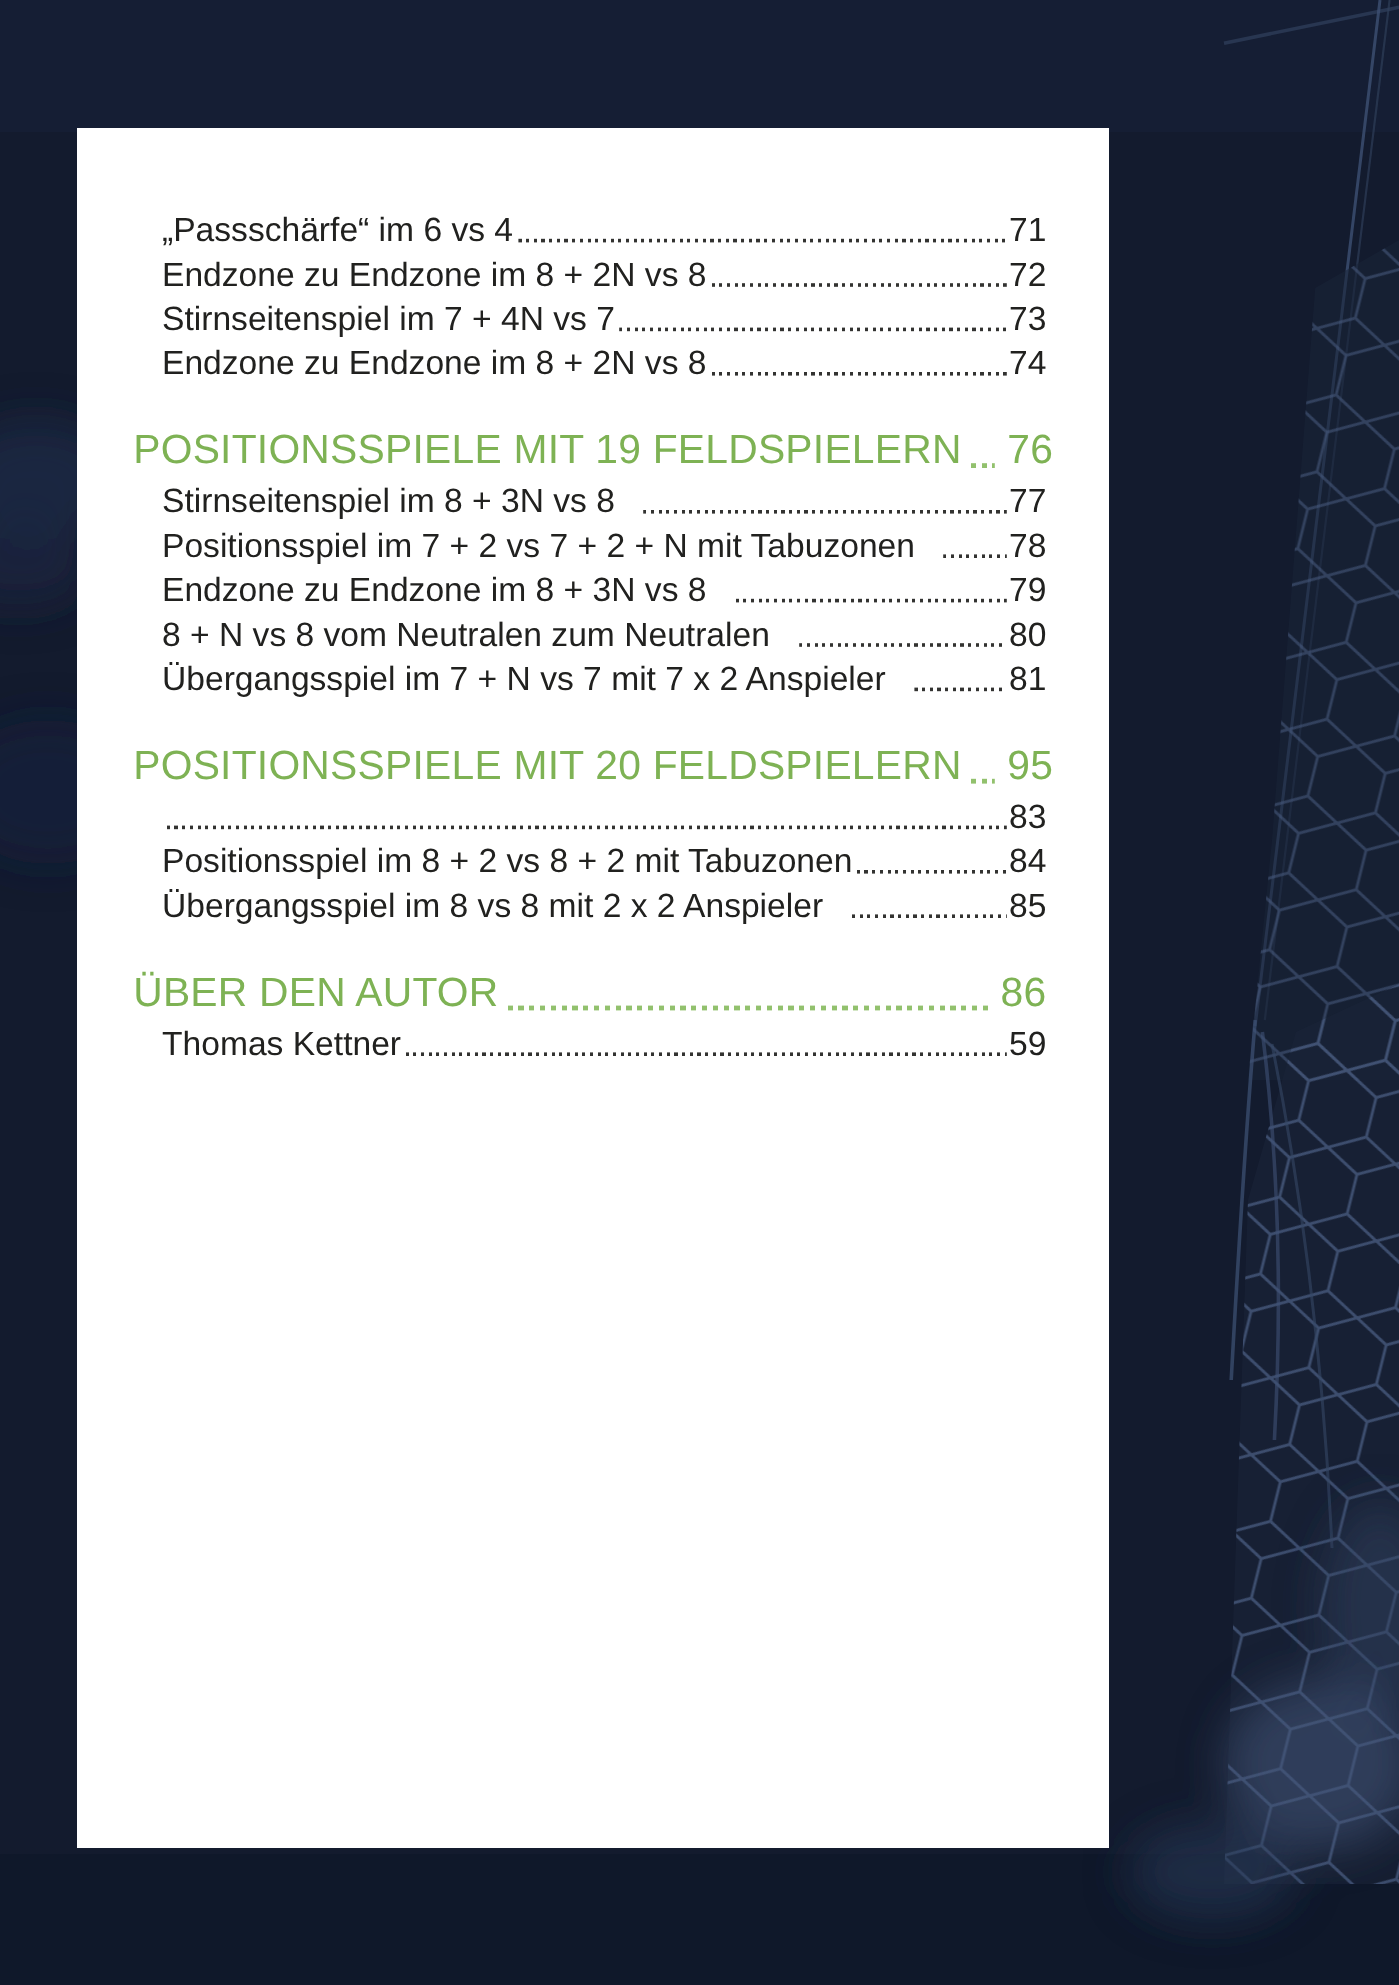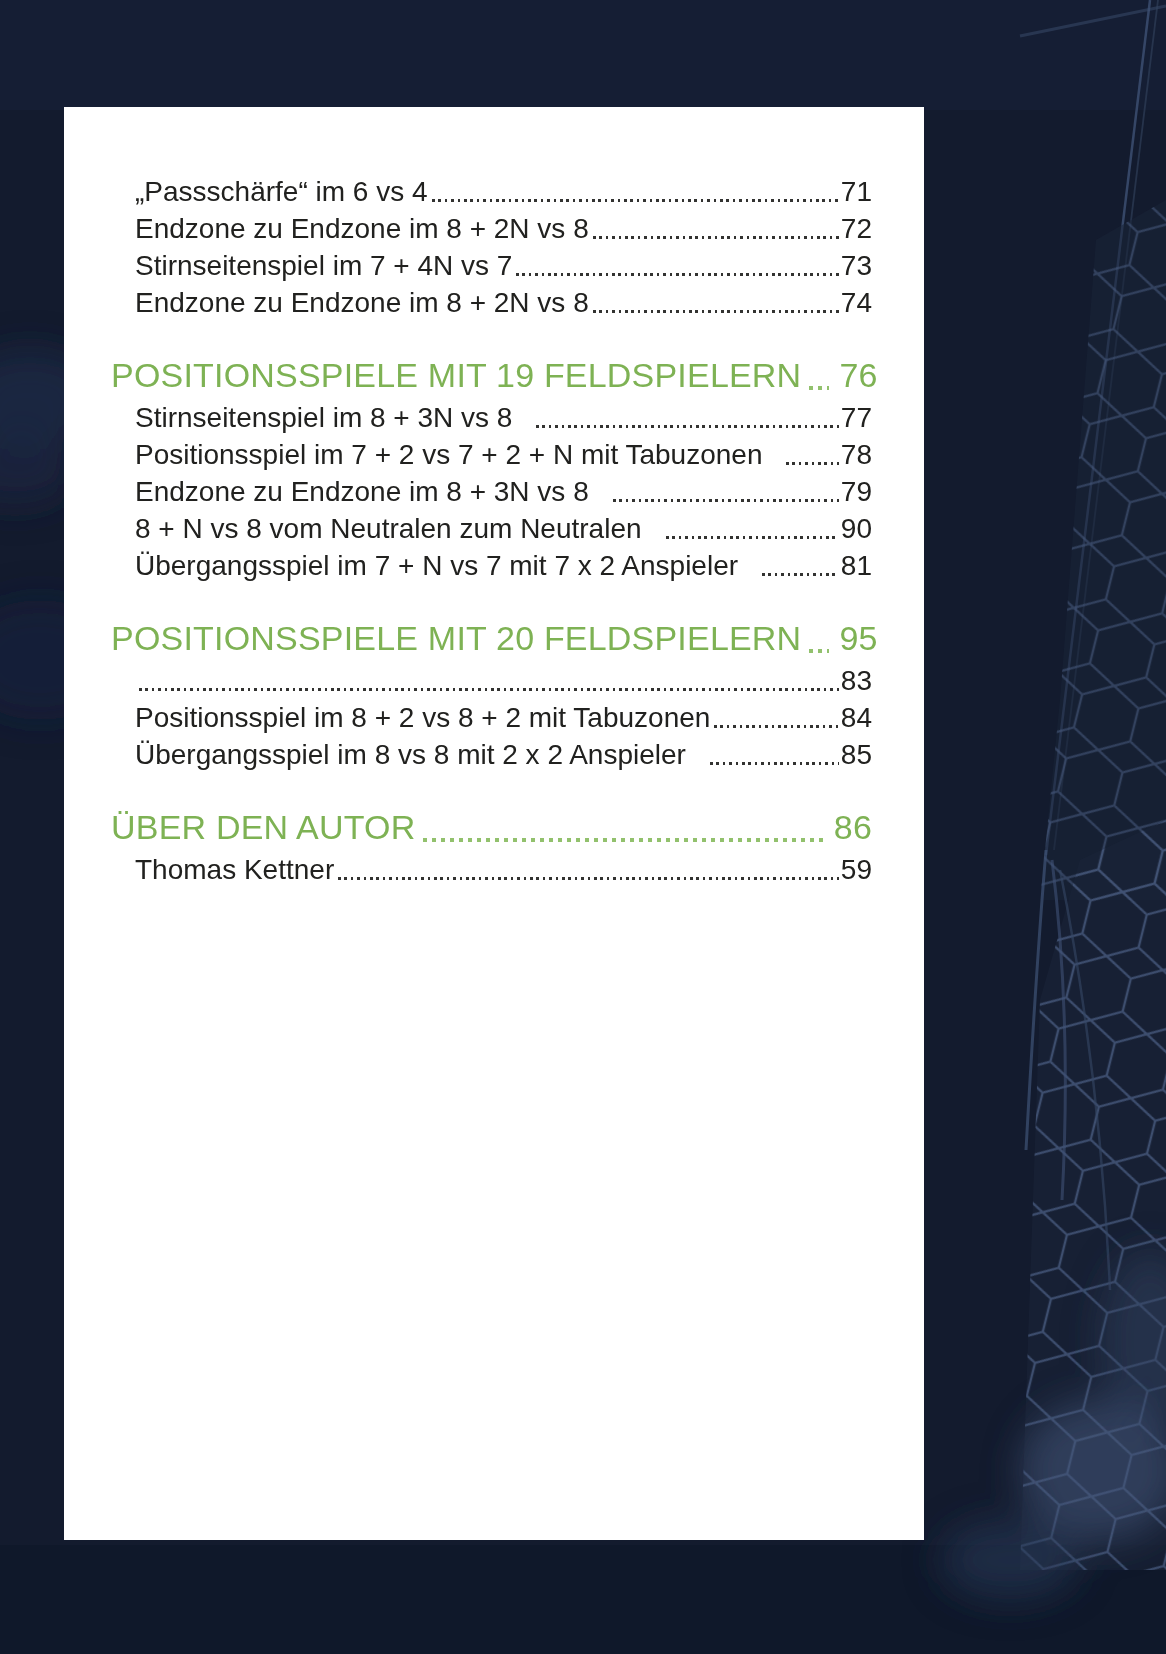--- a/index.html
+++ b/index.html
@@ -144,21 +144,21 @@
 
   <div class="row entry gap">
     <span class="label">Endzone zu Endzone im 8 + 3N vs 8</span>
     <span class="leader"></span>
     <span class="num">79</span>
   </div>
 
   <div class="row entry gap">
     <span class="label">8 + N vs 8 vom Neutralen zum Neutralen</span>
     <span class="leader"></span>
-    <span class="num">90</span>
+    <span class="num">80</span>
   </div>
 
   <div class="row entry gap">
     <span class="label">Übergangsspiel im 7 + N vs 7 mit 7 x 2 Anspieler</span>
     <span class="leader"></span>
     <span class="num">81</span>
   </div>
 
   <div class="row section">
     <span class="label">POSITIONSSPIELE MIT 20 FELDSPIELERN</span>

